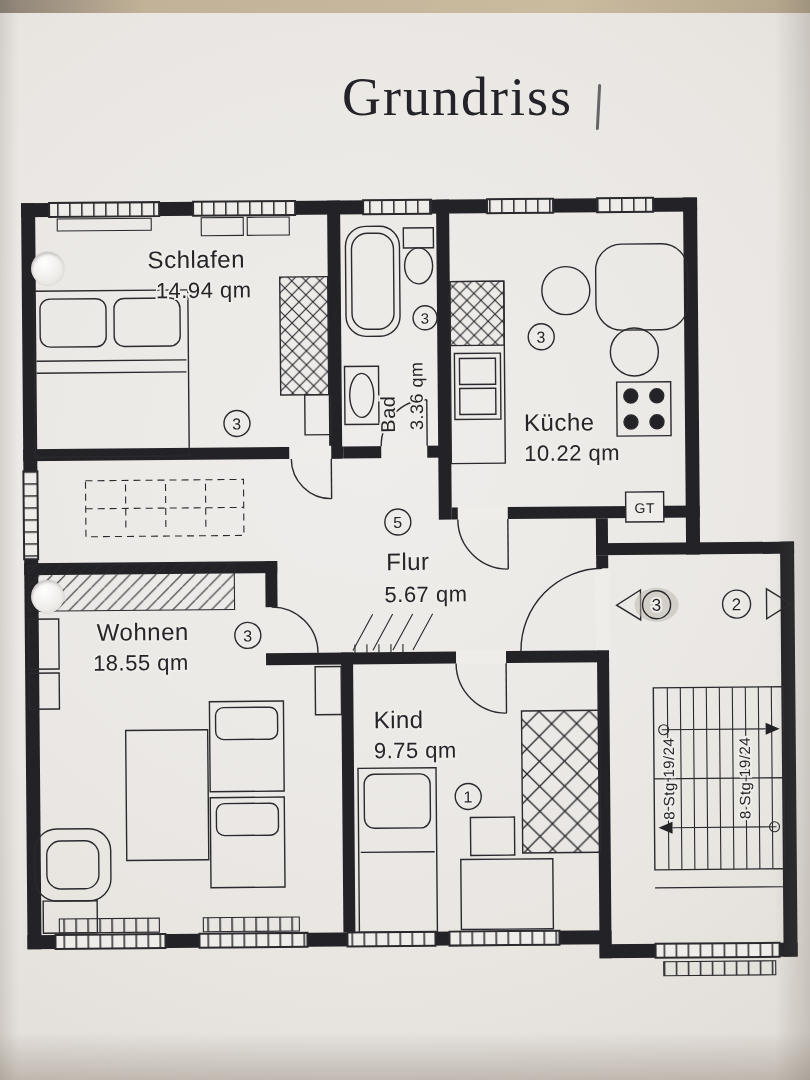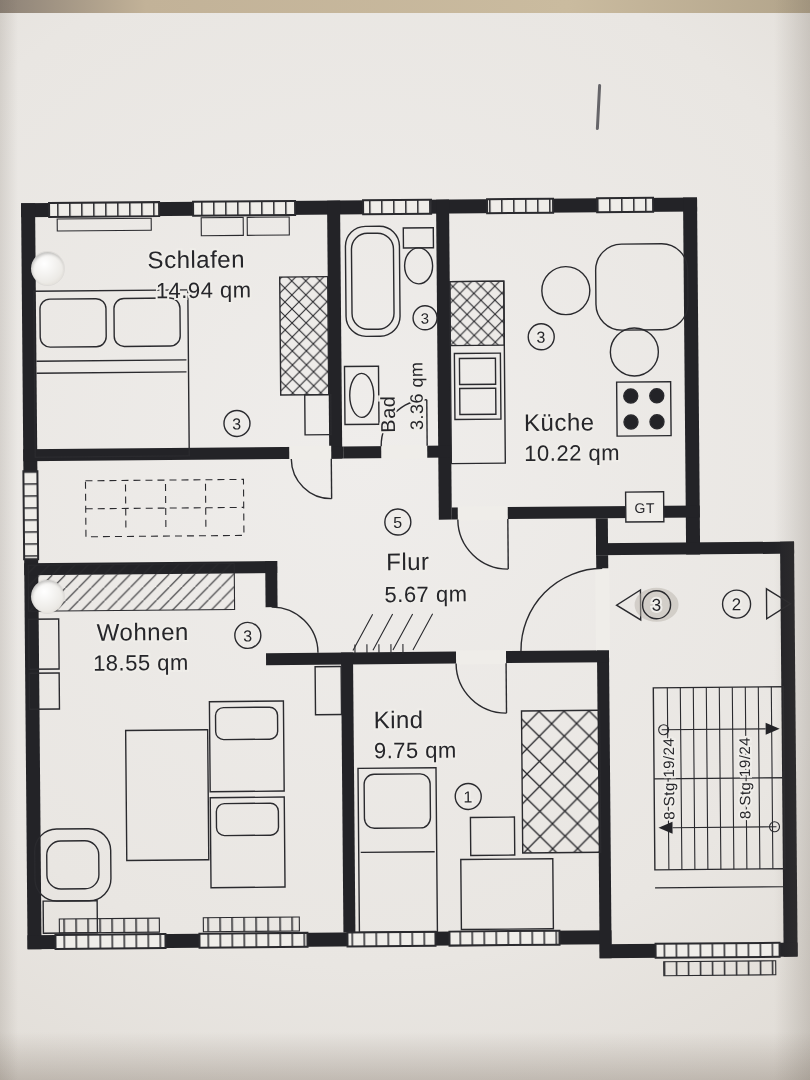--- a/index.html
+++ b/index.html
@@ -32,20 +32,21 @@
   .lbl{fill:#26262a;letter-spacing:0.5px;paint-order:stroke;stroke:#efede9;stroke-width:4px;}
   .ln{stroke:#2a2a2e;fill:none;stroke-width:1.4;}
   .thin{stroke:#2a2a2e;fill:none;stroke-width:1.1;}
 </style>
 </head>
 <body>
 
 <div class="page">
   <div class="table-edge-top"></div>
 
+  <div class="title">Grundriss</div>
   <div class="pen-stroke"></div>
 
   <svg class="plan" width="810" height="1080" viewBox="0 0 810 1080">
     <defs>
       <pattern id="ticksH" width="12" height="6" patternUnits="userSpaceOnUse">
         <rect x="0" y="0" width="1.5" height="6" fill="#2a2a2e"></rect>
       </pattern>
       <pattern id="ticksV" width="6" height="12" patternUnits="userSpaceOnUse">
         <rect x="0" y="0" width="6" height="1.5" fill="#2a2a2e"></rect>
       </pattern>

